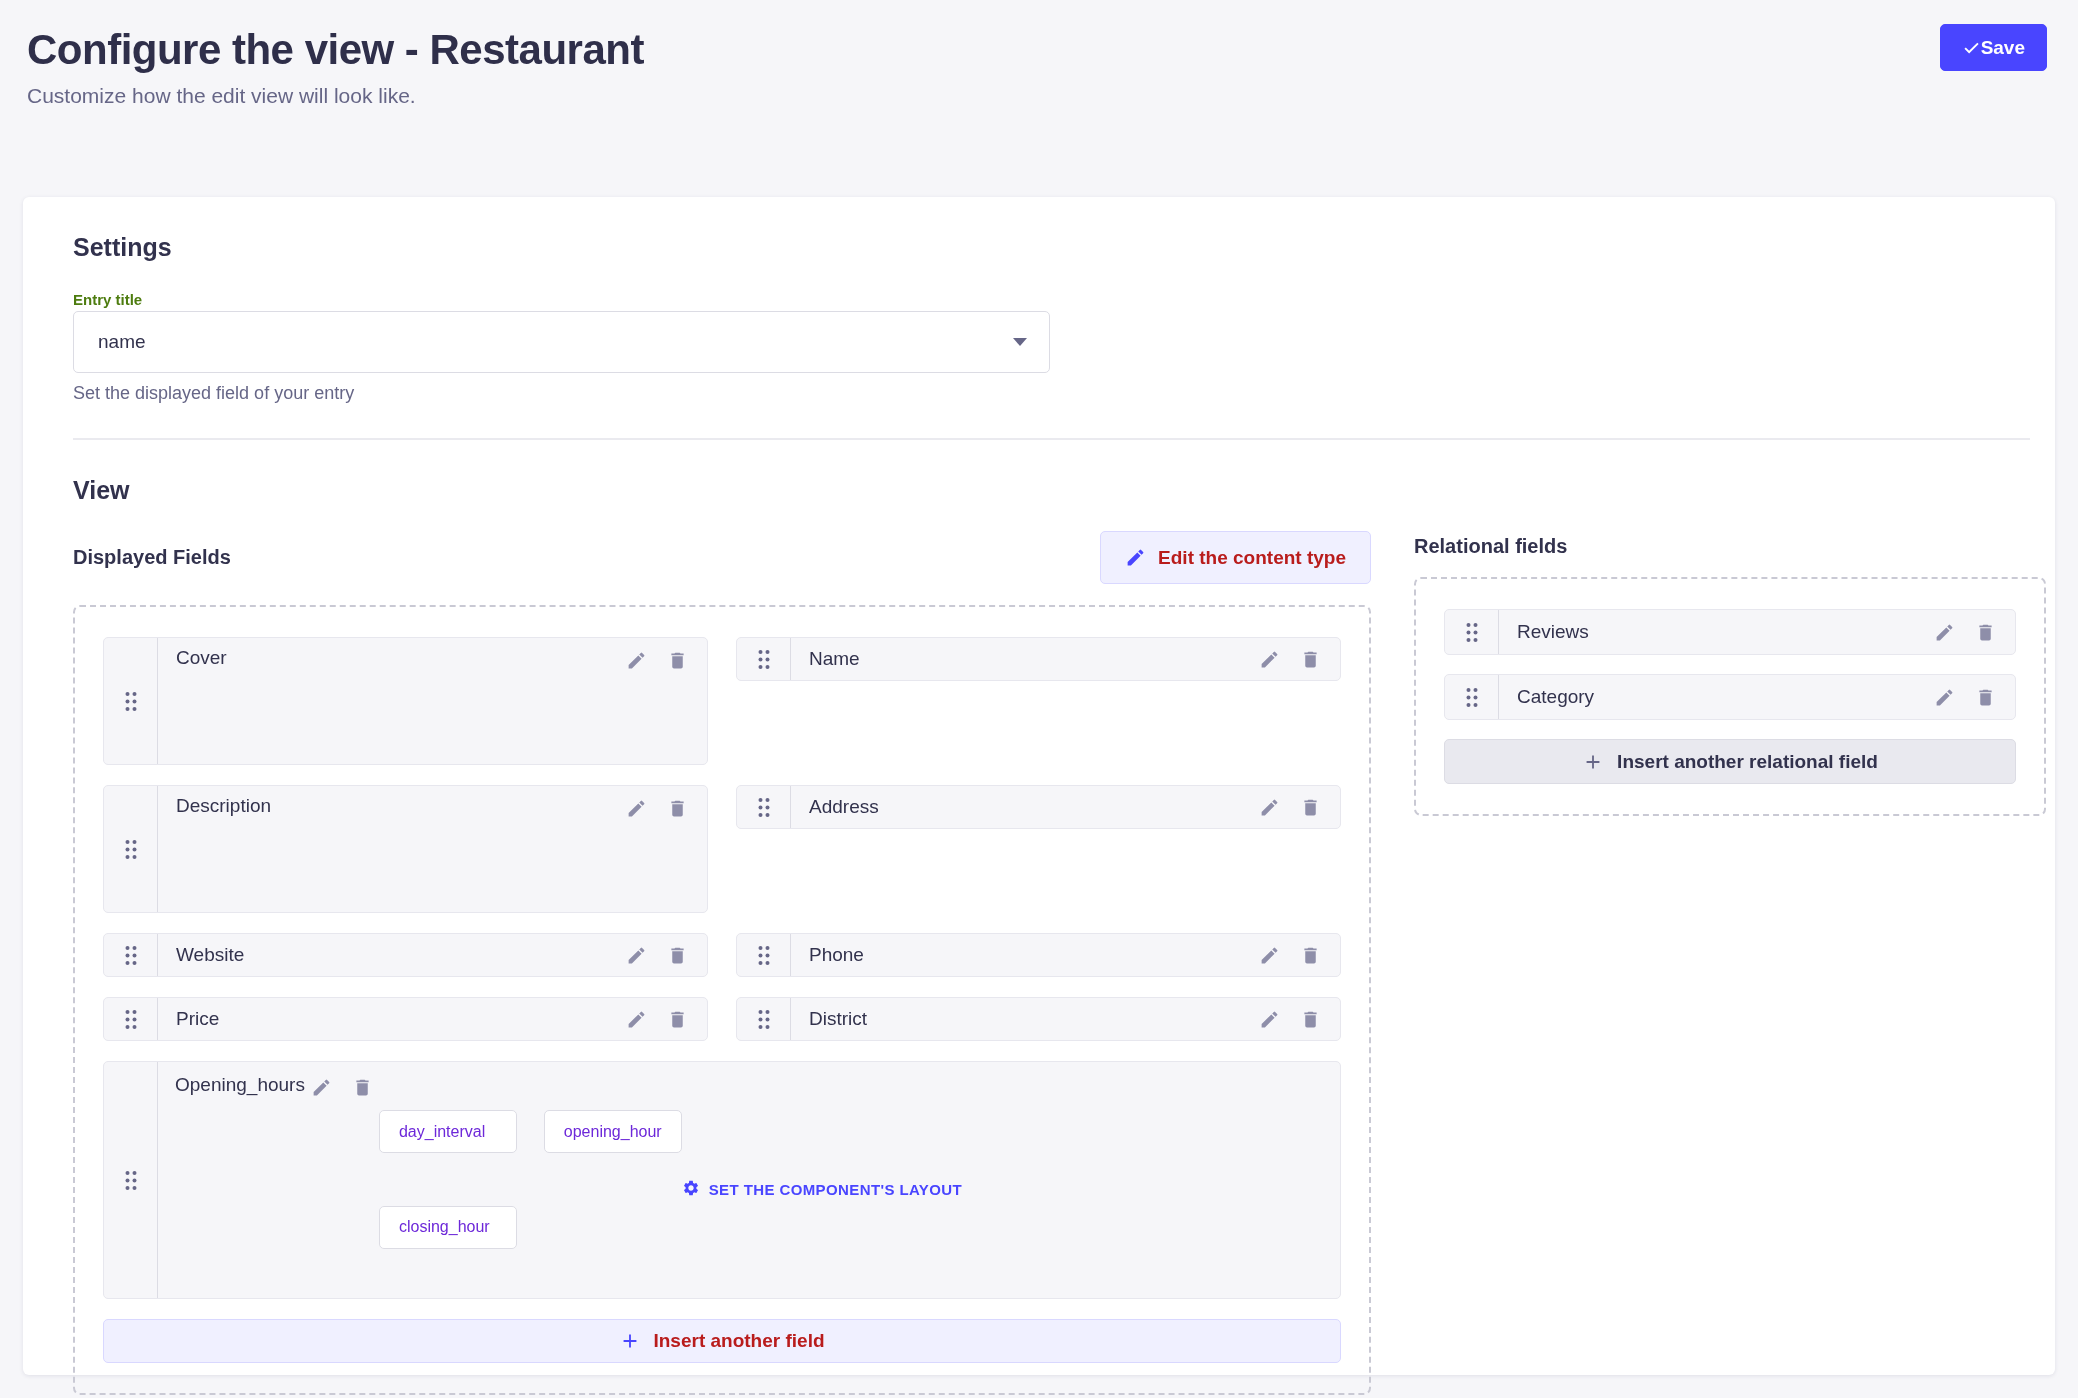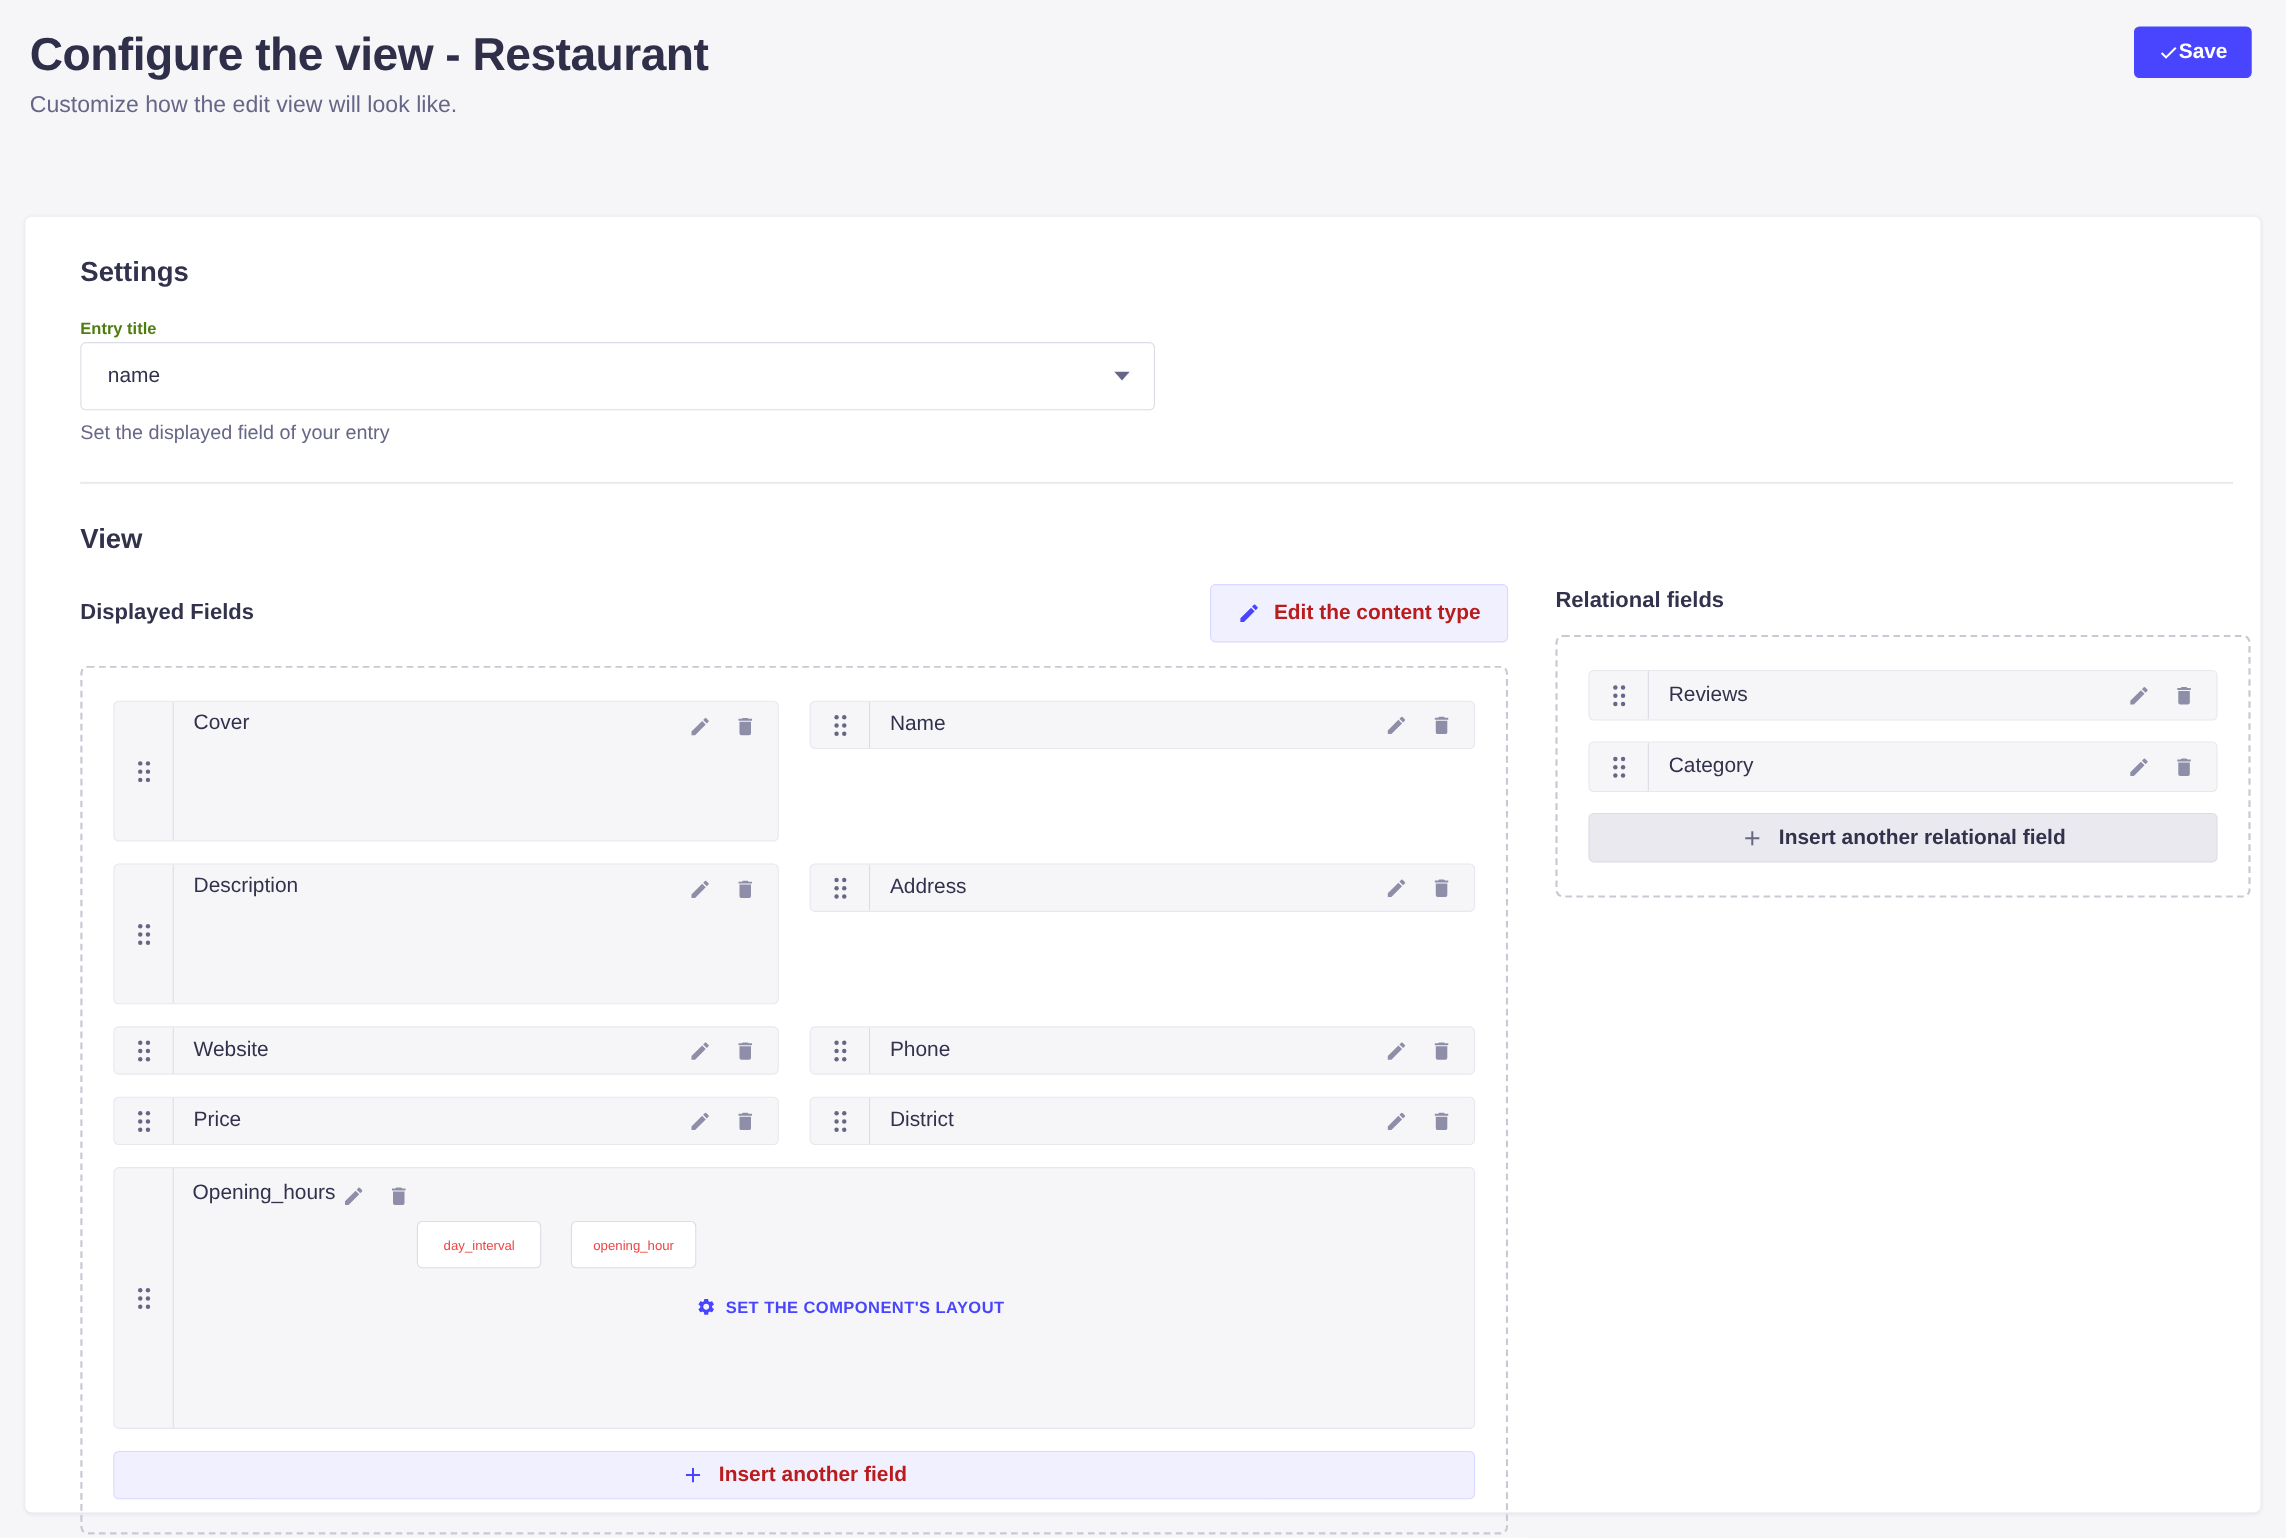--- a/index.html
+++ b/index.html
@@ -83,21 +83,21 @@
     width: 33px; height: 27px; background: none; border: none; cursor: pointer;
     color: #8e8ea9; display: flex; align-items: center; justify-content: center; padding: 0;
   }
   .icb svg { display: block; }
   
   .cbody { flex: 1; display: flex; flex-direction: row; padding: 12px 20px 14px 17px; min-width: 0; }
   .chead { display: flex; align-items: flex-start; }
   .cgrid { display: grid; grid-template-columns: 1fr 1fr; gap: 17px 27px; margin-top: 36px; }
   .subf {
     height: 43px; background: #ffffff; border: 1px solid #dcdce4; border-radius: 5px;
-    display: flex; align-items: center; padding: 0 19px; font-size: 12px; color: #ef4444; justify-content: center;
+    display: flex; align-items: center; padding: 0 19px; font-size: 16px; color: #6d28d9;
   }
   .layout-link {
     display: flex; align-items: center; gap: 9px; margin-top: 21px;
     color: #4945ff; font-size: 15px; font-weight: bold; letter-spacing: 0.4px;
     cursor: pointer; text-decoration: none; width: max-content;
   }
   
   .rel-row { margin-bottom: 19px; }
   .rel-row .fcard { height: 46px; }
   .btn-neutral {
@@ -413,20 +413,23 @@
                       </button>
                   </span>
                 </div>
                 <div class="cgrid">
                   <div class="subf">
                       <span>day_interval</span>
                     </div>
                   <div class="subf">
                       <span>opening_hour</span>
                     </div>
+                  <div class="subf">
+                      <span>closing_hour</span>
+                    </div>
                 </div>
                 <a class="layout-link">
                   <span>
                     <svg width="18" height="18" viewBox="0 0 24 24" fill="#4945ff">
                         <path d="M19.14 12.94c.04-.3.06-.61.06-.94 0-.32-.02-.64-.07-.94l2.03-1.58c.18-.14.23-.41.12-.61l-1.92-3.32c-.12-.22-.37-.29-.59-.22l-2.39.96c-.5-.38-1.03-.7-1.62-.94l-.36-2.54c-.04-.24-.24-.41-.48-.41h-3.84c-.24 0-.43.17-.47.41l-.36 2.54c-.59.24-1.13.57-1.62.94l-2.39-.96c-.22-.08-.47 0-.59.22L2.74 8.87c-.12.21-.08.47.12.61l2.03 1.58c-.05.3-.09.63-.09.94s.02.64.07.94l-2.03 1.58c-.18.14-.23.41-.12.61l1.92 3.32c.12.22.37.29.59.22l2.39-.96c.5.38 1.03.7 1.62.94l.36 2.54c.05.24.24.41.48.41h3.84c.24 0 .44-.17.47-.41l.36-2.54c.59-.24 1.13-.56 1.62-.94l2.39.96c.22.08.47 0 .59-.22l1.92-3.32c.12-.22.07-.47-.12-.61l-2.01-1.58zM12 15.6c-1.98 0-3.6-1.62-3.6-3.6s1.62-3.6 3.6-3.6 3.6 1.62 3.6 3.6-1.62 3.6-3.6 3.6z"></path>
                       </svg>
                   </span>
                   <span>SET THE COMPONENT'S LAYOUT</span>
                 </a>
               </div>

